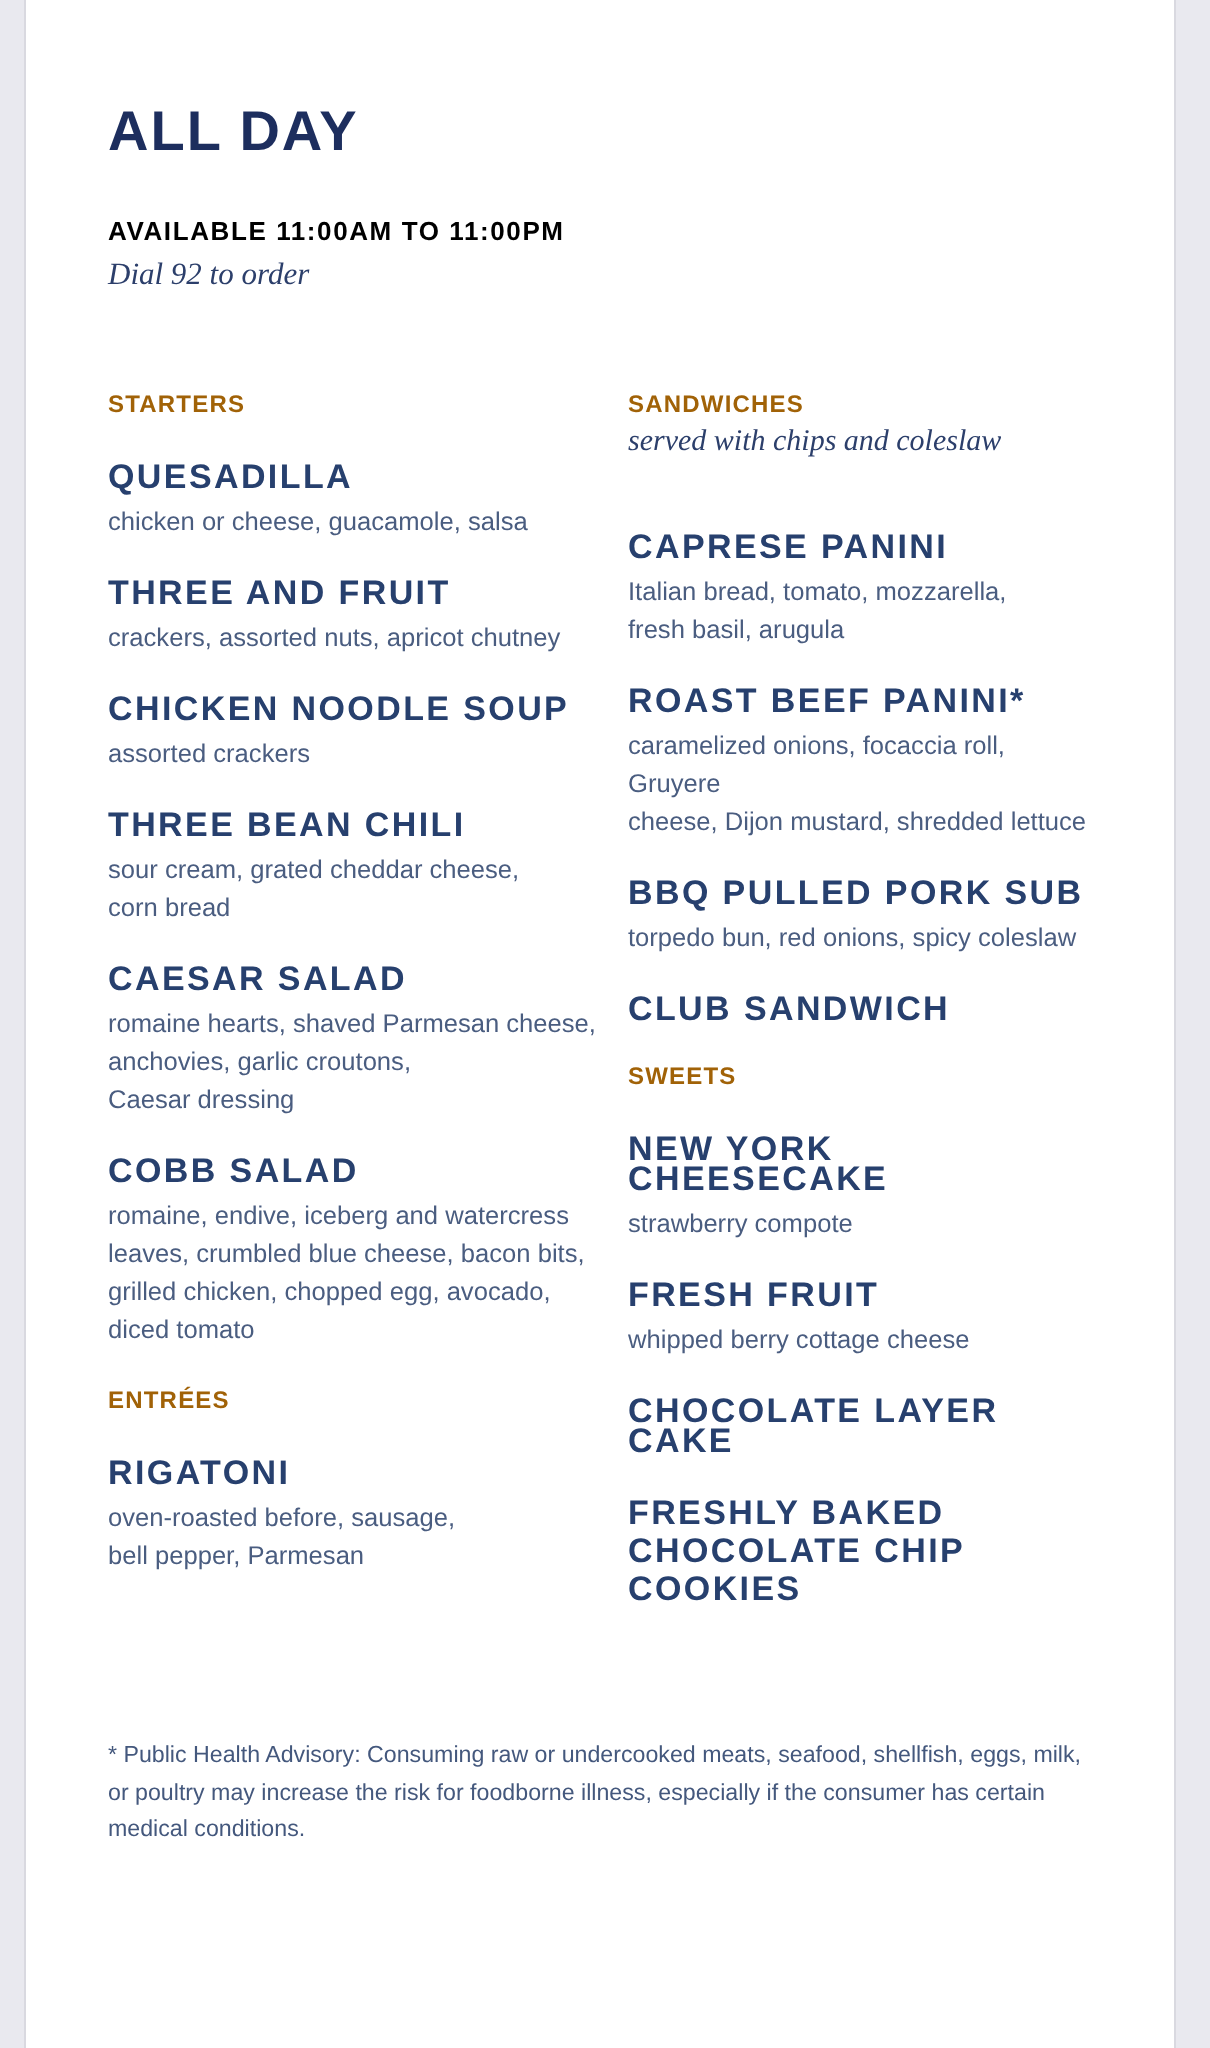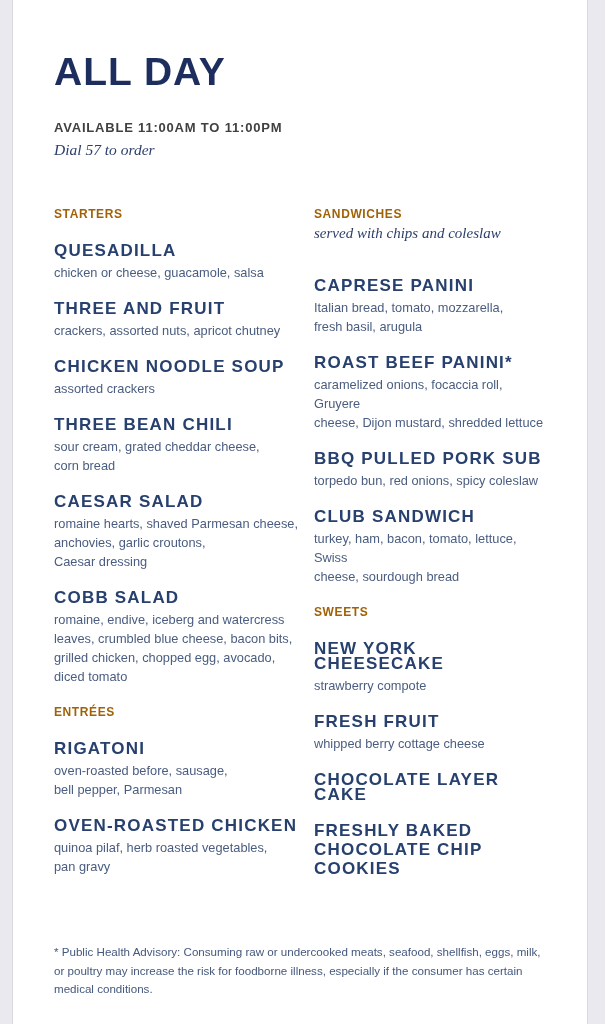--- a/index.html
+++ b/index.html
@@ -13,31 +13,31 @@
     position: relative;
     margin-left: 12px;
     width: 576px;
     min-height: 1024px;
     background: #ffffff;
     border-left: 1px solid #d9d9e0;
     border-right: 1px solid #d9d9e0;
     padding: 50px 37px 30px 41px;
   }
   .menu-title {
-    font-size: 39px;
+    font-size: 28px;
     font-weight: bold;
     letter-spacing: 1px;
     color: #1d2e5e;
     margin-bottom: 26px;
   }
   .availability {
     font-size: 13px;
     font-weight: bold;
     letter-spacing: 0.8px;
-    color: #404040;
+    color: #000000;
     margin-bottom: 6px;
   }
   .order-note {
     font-family: "Liberation Serif", serif;
     font-style: italic;
     font-size: 15.5px;
     color: #2c3f6b;
   }
   .columns {
     display: flex;
@@ -90,21 +90,21 @@
   }
 </style>
 </head>
 <body>
 
 <div class="menu-page">
 
   <h1 class="menu-title">ALL DAY</h1>
 
   <div class="availability">AVAILABLE 11:00AM TO 11:00PM</div>
-  <div class="order-note">Dial 57 to order</div>
+  <div class="order-note">Dial 92 to order</div>
 
   <div class="columns">
 
     <div class="col-left">
 
       <div class="section starters">
         <h2 class="section-heading">STARTERS</h2>
 
         <div class="item">
           <div class="item-name">QUESADILLA</div>
@@ -139,25 +139,20 @@
       </div>
 
       <div class="section entrees">
         <h2 class="section-heading">ENTRÉES</h2>
 
         <div class="item">
           <div class="item-name">RIGATONI</div>
           <div class="item-desc">oven-roasted before, sausage,
 bell pepper, Parmesan</div>
         </div>
-        <div class="item">
-          <div class="item-name">OVEN-ROASTED CHICKEN</div>
-          <div class="item-desc">quinoa pilaf, herb roasted vegetables,
-pan gravy</div>
-        </div>
       </div>
 
     </div>
 
     <div class="col-right">
 
       <div class="section sandwiches">
         <h2 class="section-heading">SANDWICHES</h2>
         <div class="section-note">served with chips and coleslaw</div>
 
@@ -170,22 +165,20 @@
           <div class="item-name">ROAST BEEF PANINI*</div>
           <div class="item-desc">caramelized onions, focaccia roll, Gruyere
 cheese, Dijon mustard, shredded lettuce</div>
         </div>
         <div class="item">
           <div class="item-name">BBQ PULLED PORK SUB</div>
           <div class="item-desc">torpedo bun, red onions, spicy coleslaw</div>
         </div>
         <div class="item">
           <div class="item-name">CLUB SANDWICH</div>
-          <div class="item-desc">turkey, ham, bacon, tomato, lettuce, Swiss
-cheese, sourdough bread</div>
         </div>
       </div>
 
       <div class="section sweets">
         <h2 class="section-heading">SWEETS</h2>
 
         <div class="item">
           <div class="item-name">NEW YORK CHEESECAKE</div>
           <div class="item-desc">strawberry compote</div>
         </div>

